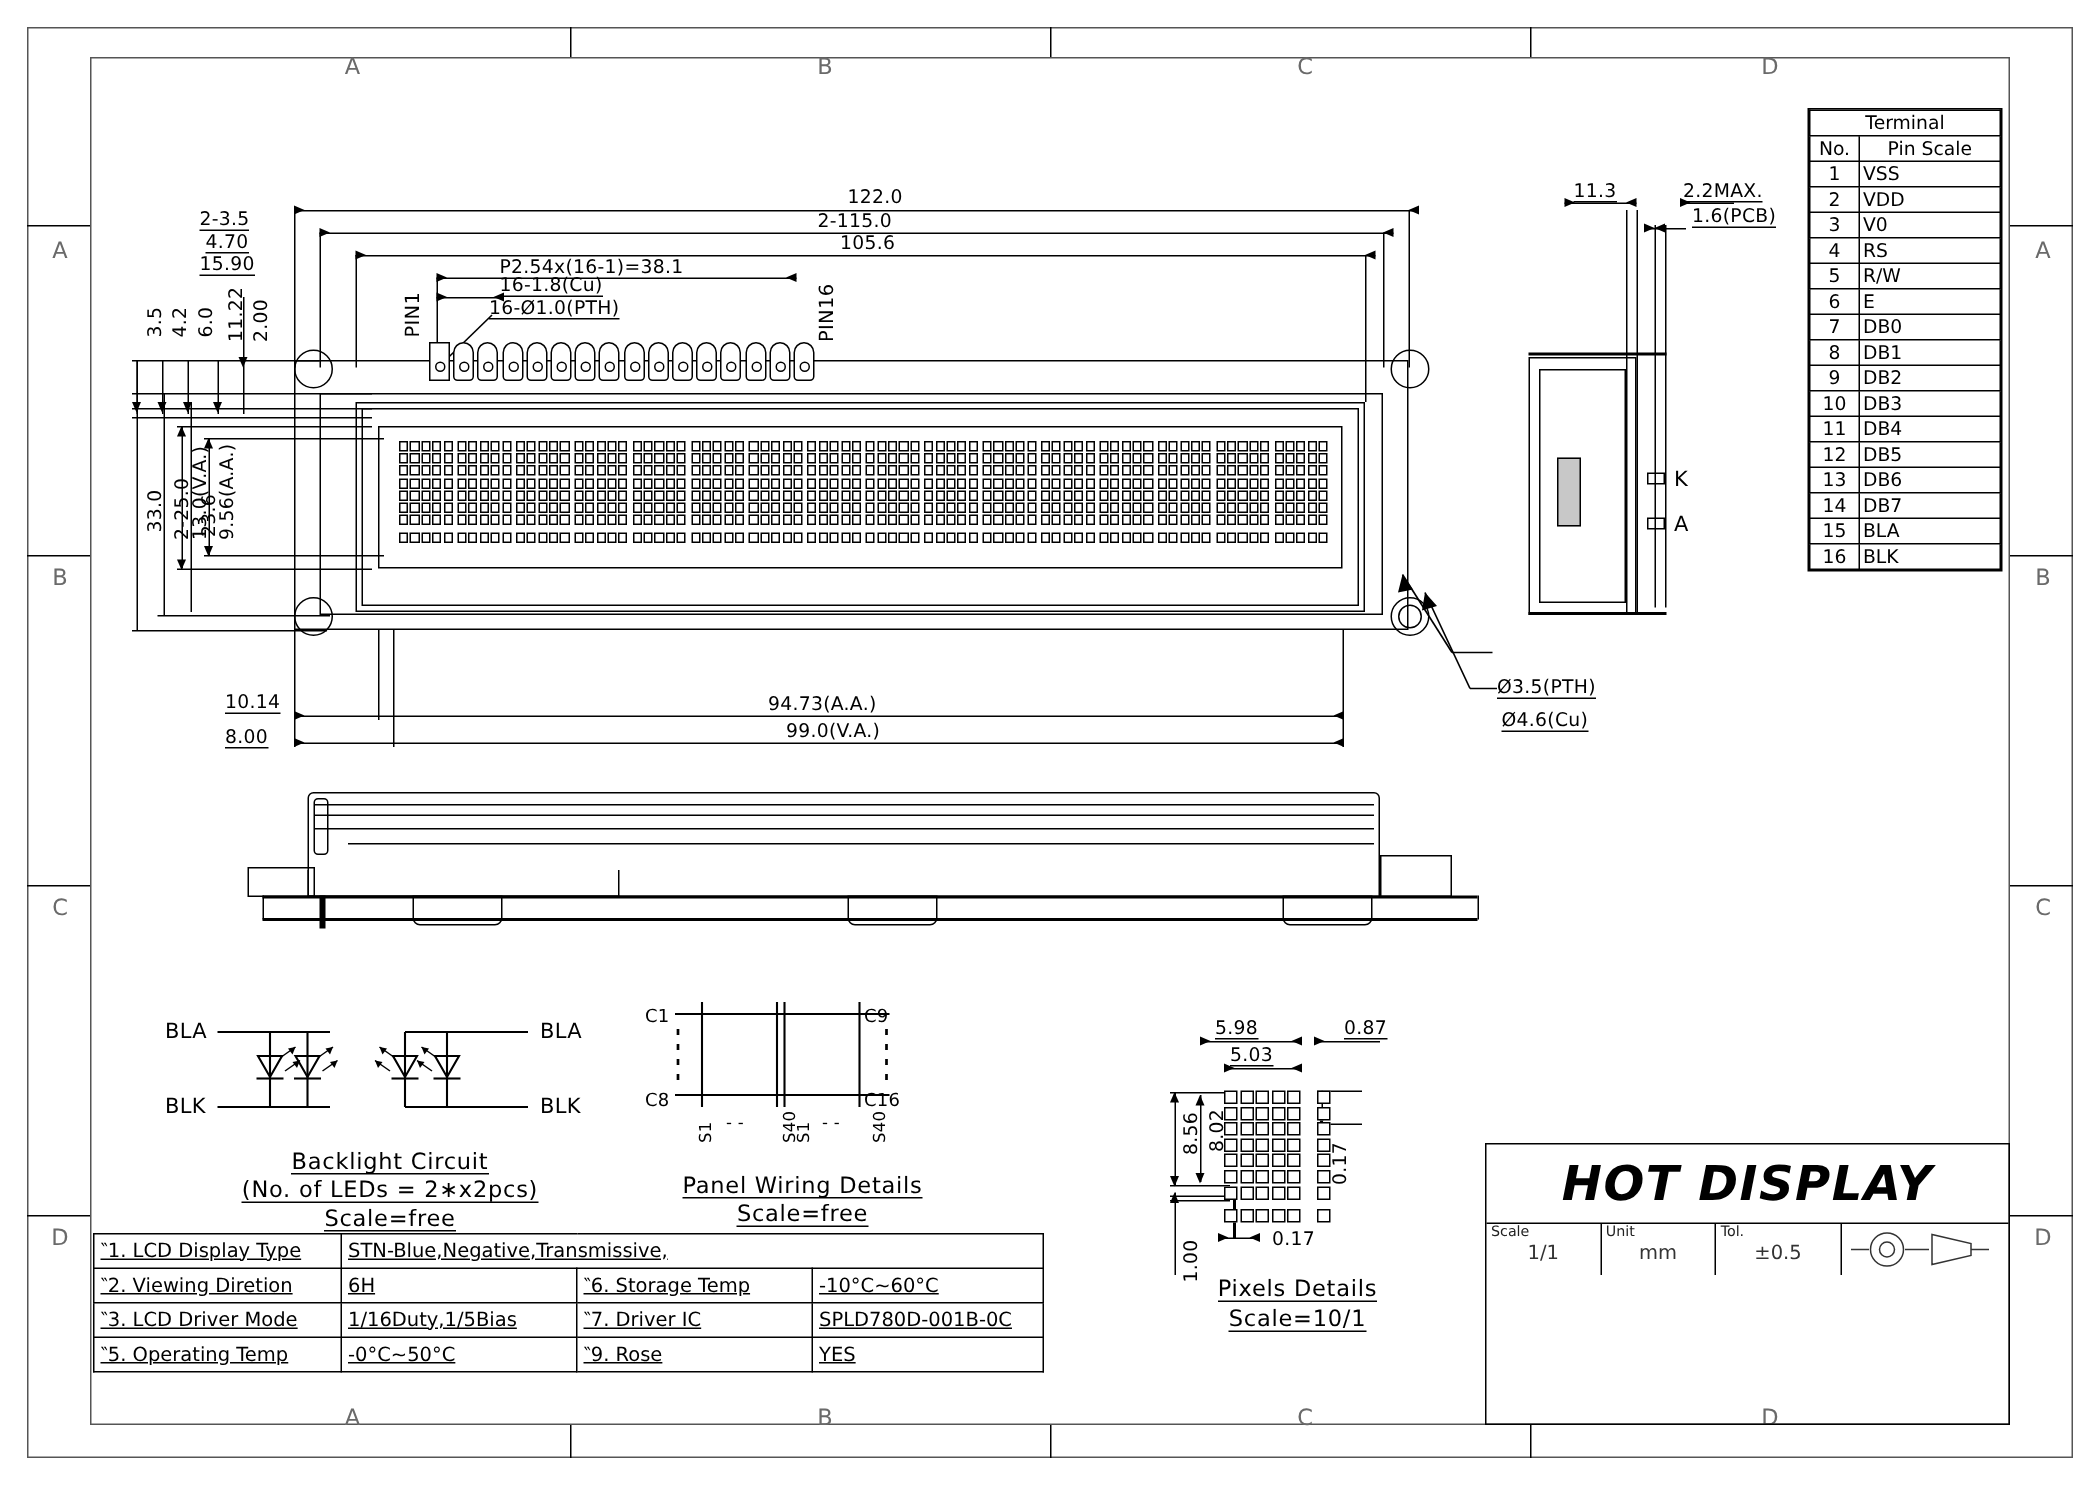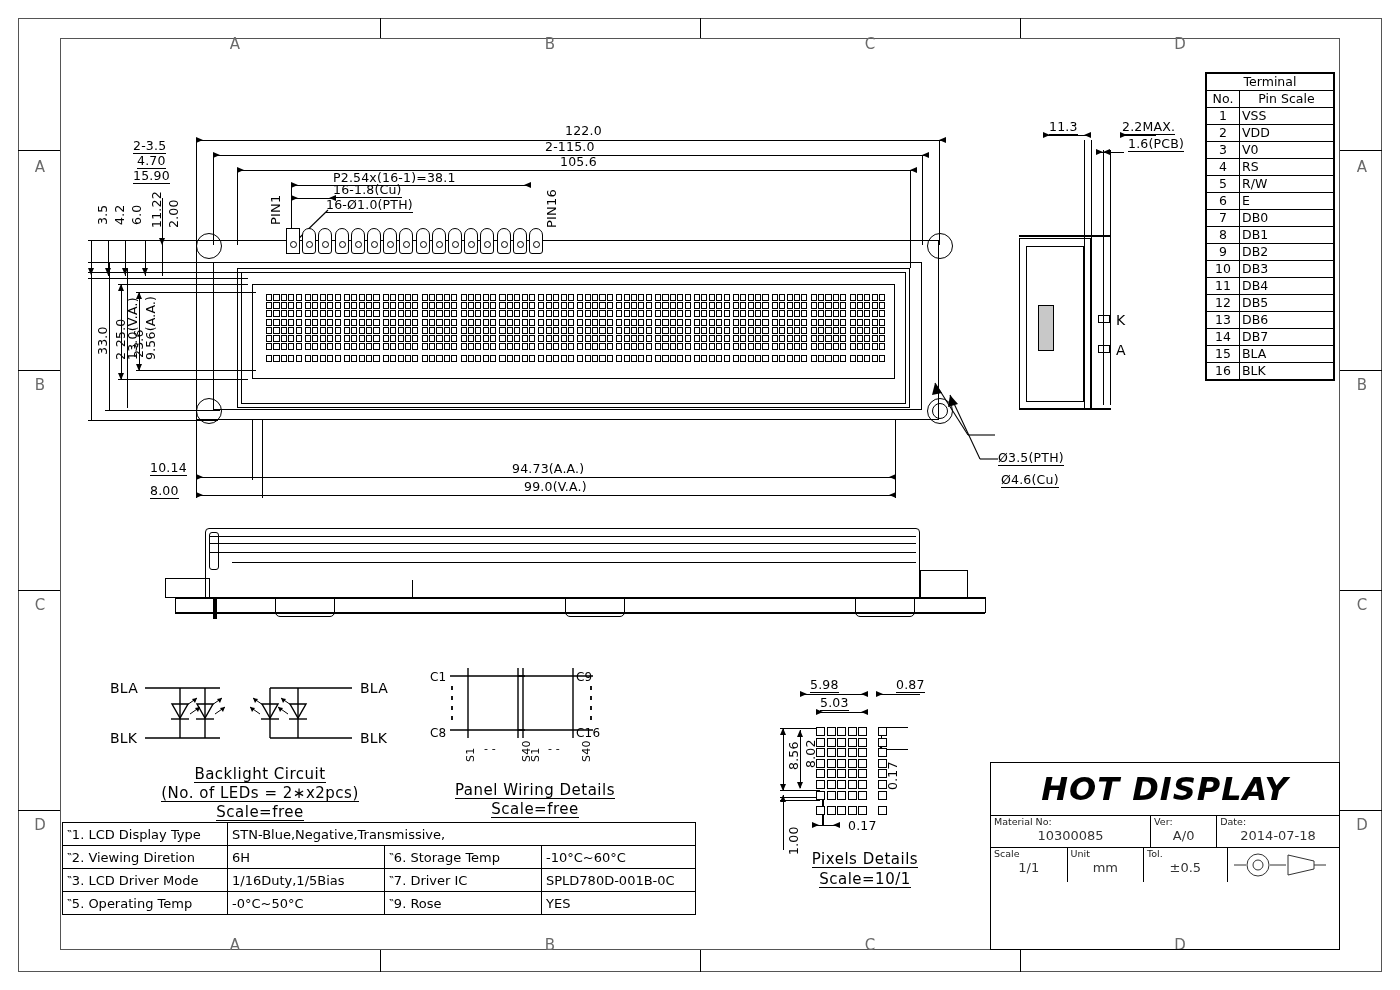--- a/index.html
+++ b/index.html
@@ -37,21 +37,21 @@
   
   .term{position:absolute;left:1205px;top:72px;width:130px;border:1.4px solid #000;box-sizing:border-box;
         border-collapse:collapse;font-size:12.5px;}
   .term table{border-collapse:collapse;width:100%;}
   .term td{border:1px solid #000;height:16px;line-height:16px;padding:0 2px;font-size:12.5px;}
   .term .hd{text-align:center;}
   .term .no{width:28px;text-align:center;}
 
   
   .spec{position:absolute;left:62px;top:822px;width:634px;border-collapse:collapse;font-size:13px;}
-  .spec td{border:1px solid #000;height:22px;padding:0 4px;white-space:nowrap;}
+  .spec td{border:1px solid #000;height:22px;padding:0 4px;white-space:nowrap;text-decoration:underline;}
   .spec .k{width:156px;}
   .spec .v{width:148px;}
   .spec .k2{width:148px;}
 
   
   .tb{position:absolute;left:990px;top:762px;width:350px;height:188px;border:1.4px solid #000;box-sizing:border-box;}
   .tb .brand{height:52px;display:flex;align-items:center;justify-content:center;
              font-weight:bold;font-style:italic;font-size:32px;letter-spacing:1px;
              border-bottom:1.4px solid #000;font-family:"DejaVu Sans",sans-serif;}
   .tb .row{display:flex;border-bottom:1px solid #000;box-sizing:border-box;}
@@ -1283,34 +1283,20 @@
       <td class="k2">‶9. Rose</td>
       <td>YES</td>
     </tr>
   </tbody>
     </table>
 
   <div class="tb">
     <div class="brand">HOT DISPLAY</div>
 
 
-    <div class="row" style="height:32px;">
-      <div class="cell" style="width:46%;">
-        <div class="lab">Material No:</div>
-        <div class="val sm">10300085</div>
-      </div>
-      <div class="cell" style="width:19%;">
-        <div class="lab">Ver:</div>
-        <div class="val sm">A/0</div>
-      </div>
-      <div class="cell" style="width:35%;">
-        <div class="lab">Date:</div>
-        <div class="val sm">2014-07-18</div>
-      </div>
-    </div>
 
     <div class="row" style="height:34px;">
       <div class="cell" style="width:22%;">
         <div class="lab">Scale</div>
         <div class="val sm">1/1</div>
       </div>
       <div class="cell" style="width:22%;">
         <div class="lab">Unit</div>
         <div class="val sm">mm</div>
       </div>

